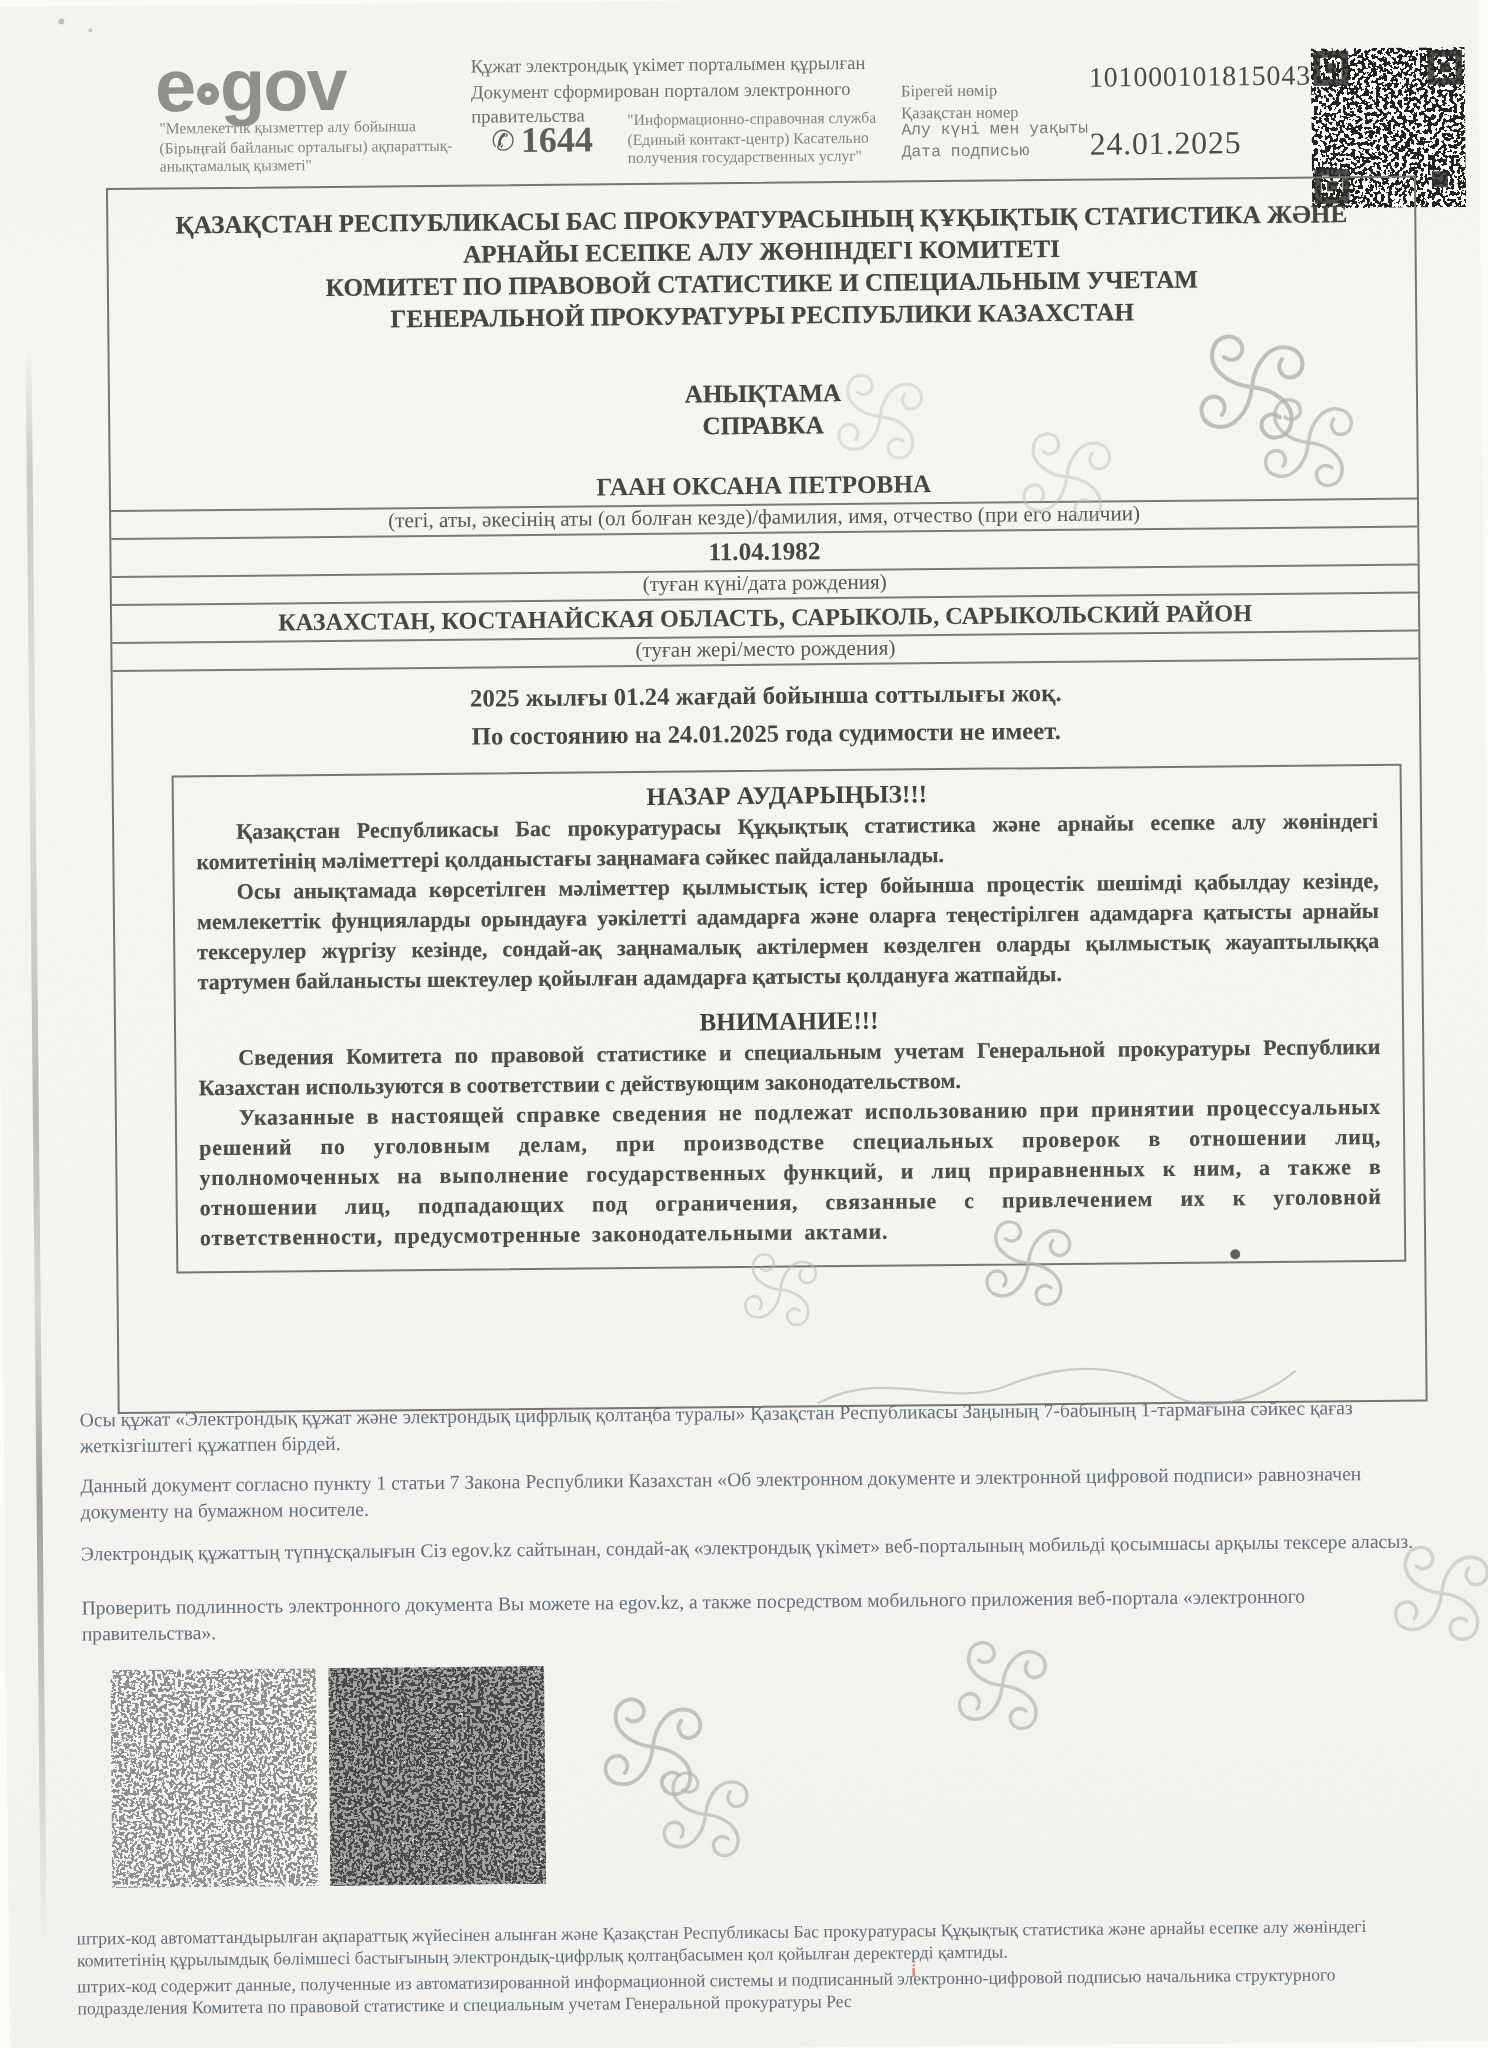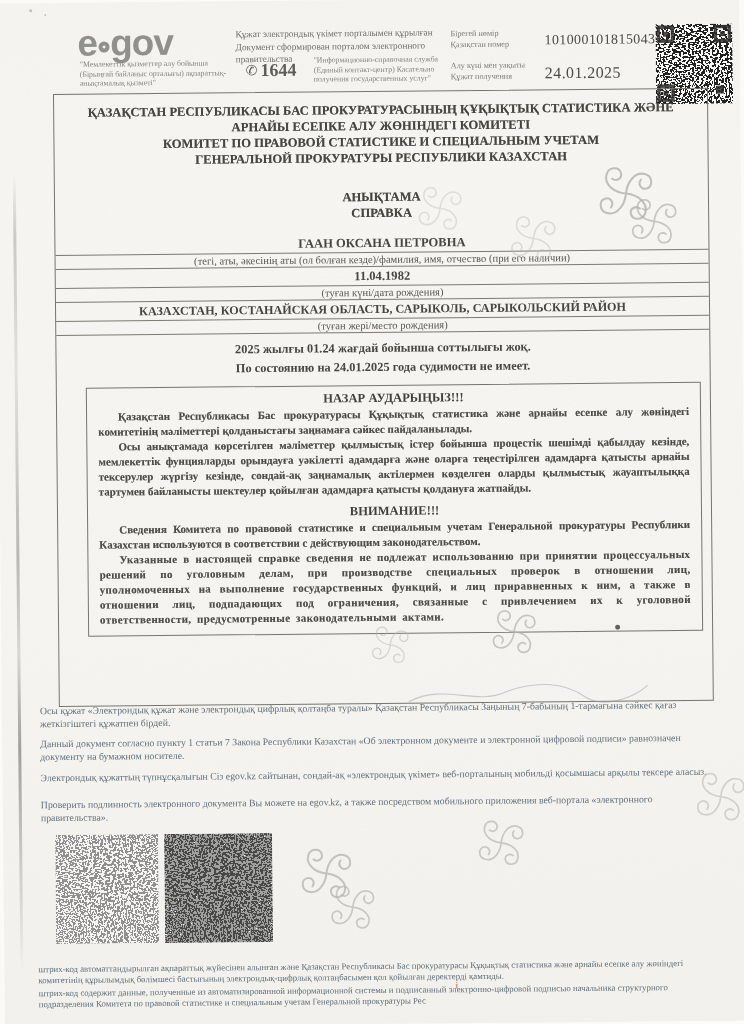--- a/index.html
+++ b/index.html
@@ -22,23 +22,23 @@
   .logo{left:82px;top:20px;font-family:"Liberation Sans",sans-serif;font-weight:bold;
         font-size:37px;color:#8f8f8c;letter-spacing:-1px;display:flex;align-items:center;}
   .logo .ring{display:inline-block;width:11px;height:11px;border:4px solid #8f8f8c;border-radius:50%;margin:6px 1px 0 1px;}
   .hdr-small{font-size:7.8px;line-height:9.6px;color:#84827c;}
   .logo-sub{left:84px;top:57px;width:152px;}
   .hdr-center{left:240px;top:27px;width:225px;font-size:9.3px;line-height:12.5px;color:#6e6c66;}
   .phone{left:250px;top:59px;font-size:18px;font-weight:bold;color:#5d5b56;display:flex;align-items:center;gap:3px;}
   .phone .ph-ic{font-size:14px;font-weight:normal;}
   .phone-sub{left:318px;top:55px;width:140px;}
   .meta-label{font-size:8.2px;line-height:10.5px;color:#7b7974;}
-  .lbl-uniq{left:455px;top:30px;width:95px;}
+  .lbl-uniq{left:455px;top:42px;width:95px;}
   .val-uniq{left:549px;top:34px;font-size:14px;color:#4a4843;letter-spacing:.4px;}
-  .lbl-date{left:455px;top:62px;width:95px;}
+  .lbl-date{left:455px;top:62px;width:95px;font-family:Liberation Mono, monospace;}
   .val-date{left:549px;top:66px;font-size:16px;color:#4a4843;letter-spacing:.4px;}
   .qr-box{left:660px;top:27px;width:77px;height:80px;}
 
   
   .docbox{left:57px;top:91px;width:655px;height:613px;border:1.2px solid #75736c;padding-top:10px;}
   .t-line{text-align:center;font-weight:bold;font-size:12.6px;line-height:16px;color:#44423c;text-shadow:0 0 .4px rgba(70,68,60,.55);}
   .doc-type{margin-top:23px;}
   .frows{margin-top:13px;}
   .frow{border-bottom:1px solid #7a786f;text-align:center;}
   .f-val{font-size:12.6px;font-weight:bold;color:#45433d;padding:2px 0 1px;}
@@ -150,21 +150,21 @@
   <div class="abs hdr-small phone-sub">"Информационно-справочная служба (Единый контакт-центр) Касательно получения государственных услуг"</div>
 
   <div class="abs meta-label lbl-uniq">
     <div>Бірегей нөмір</div>
     <div>Қазақстан номер</div>
   </div>
   <div class="abs val-uniq">101000101815043</div>
 
   <div class="abs meta-label lbl-date">
     <div>Алу күні мен уақыты</div>
-    <div>Құжат получения</div>
+    <div>Дата подписью</div>
   </div>
   <div class="abs val-date">24.01.2025</div>
 
   <div class="abs qr-box">
     <svg width="77" height="80">
       <rect width="77" height="80" fill="#f2f1ed"></rect>
       <g opacity="0.88">
           <rect width="77" height="80" filter="url(#noise-qr)"></rect>
         </g>
       <g stroke="#2e2c29" fill="none" stroke-width="3.4" opacity="0.85">

